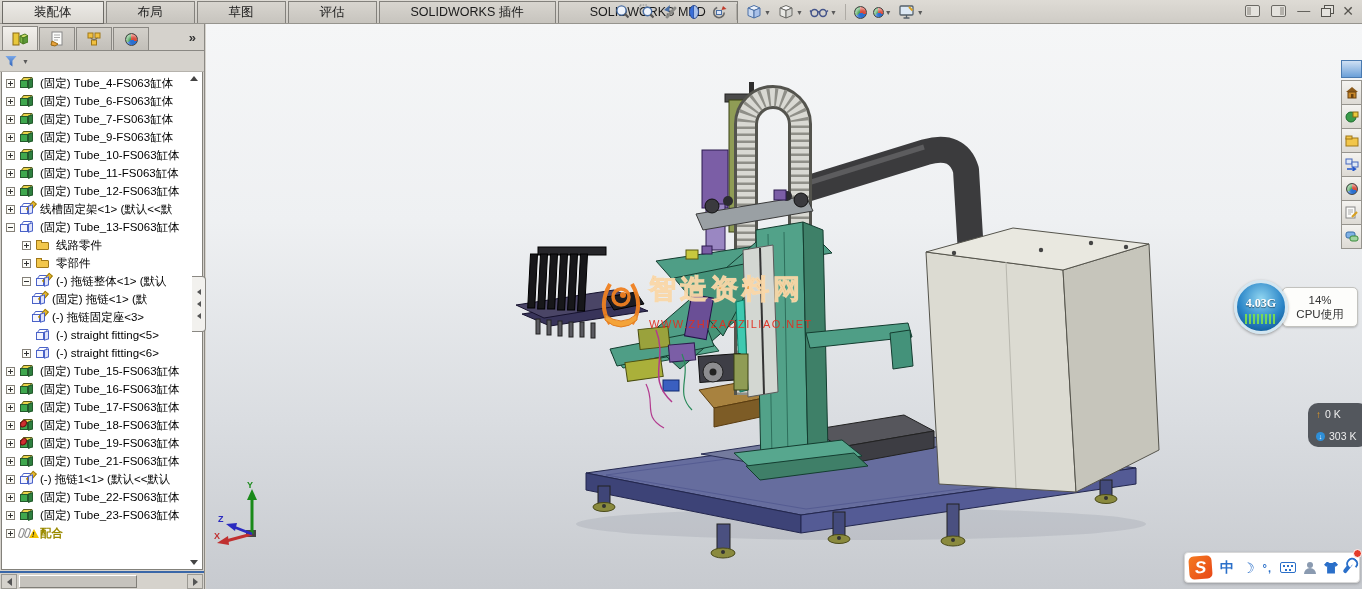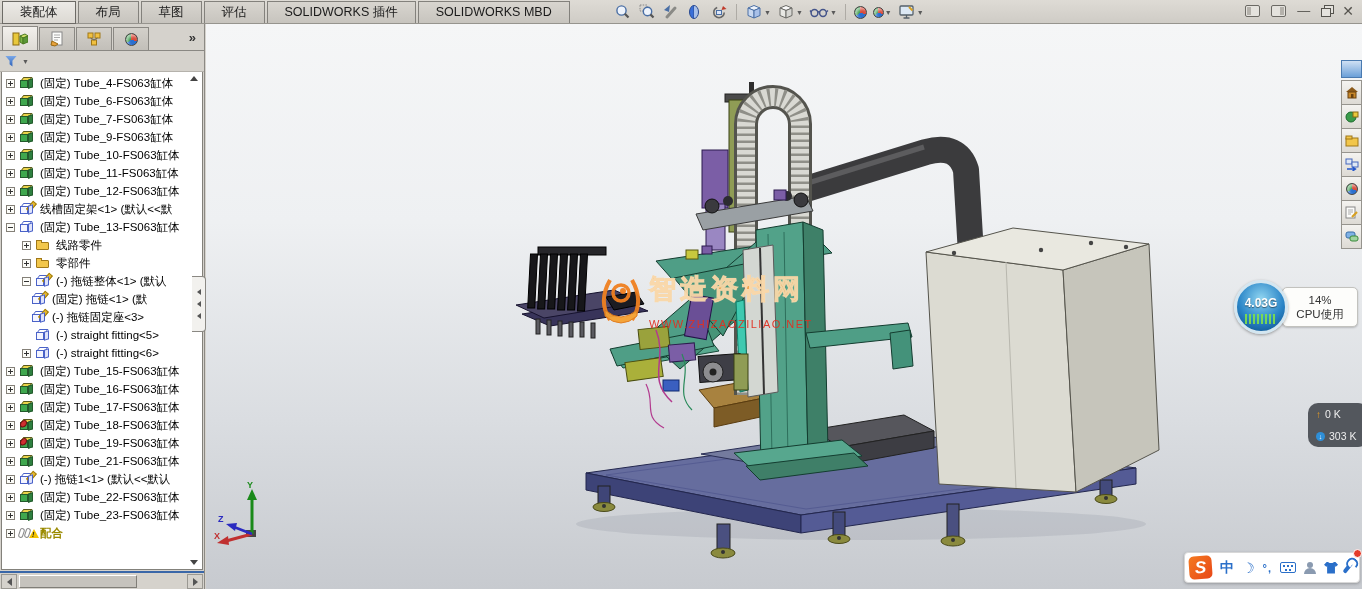--- a/index.html
+++ b/index.html
@@ -5,21 +5,21 @@
   html,body{margin:0;padding:0;background:#888;}
   *{box-sizing:border-box;}
   #app{position:relative;width:1362px;height:589px;overflow:hidden;
        font-family:"Liberation Sans","DejaVu Sans",sans-serif;font-size:12px;
        background:#d5d2cc;user-select:none;}
 
   
   #titlebar{position:absolute;left:0;top:0;width:1362px;height:24px;
     background:linear-gradient(#dedbd5,#cfccc6);border-bottom:1px solid #96948e;}
   .rtabs{position:absolute;left:2px;top:1px;display:flex;height:23px;}
-  .rtab{height:22px;line-height:20px;padding:0 17px;margin-right:2px;font-size:12.5px;color:#1a1a1a;
+  .rtab{height:22px;line-height:20px;padding:0 31px;margin-right:2px;font-size:12.5px;color:#1a1a1a;
     background:linear-gradient(#d8d5cf,#c7c4be);border:1px solid #83817c;border-bottom:none;cursor:default;}
   .rtab.active{background:linear-gradient(#eceae6,#dcd9d3);border:1px solid #6d6b66;height:23px;}
   .vtools{position:absolute;left:612px;top:1px;height:22px;display:flex;align-items:center;gap:2px;}
   .vbtn{display:flex;align-items:center;height:20px;padding:0 2px;border-radius:2px;}
   .vbtn svg{display:block}
   .dd{font-size:7px;color:#5a5a5a;margin-left:1px;}
   .vsep{width:1px;height:16px;background:#aeaba5;margin:0 4px;}
   .sphere{width:13px;height:13px;border-radius:50%;border:1px solid #444;
     background:conic-gradient(#d84a3a 0 110deg,#2a6fd0 110deg 235deg,#3a9a4a 235deg 360deg);
     box-shadow:inset 2px 2px 3px rgba(255,255,255,.6);}
@@ -85,21 +85,21 @@
   .splitter{position:absolute;left:192px;top:276px;width:14px;height:56px;background:#f2f1ee;border:1px solid #8a8883;
     border-left:none;border-radius:0 4px 4px 0;z-index:30;display:flex;flex-direction:column;align-items:center;justify-content:center;gap:6px;}
   .splitter span{width:0;height:0;border-top:3px solid transparent;border-bottom:3px solid transparent;border-right:4px solid #555;}
 
   
   #viewport{position:absolute;left:206px;top:24px;width:1156px;height:565px;overflow:hidden;
     background:linear-gradient(180deg,#f5f6f7 0%,#eef0f2 35%,#dadde1 70%,#c7cacf 100%);}
   #machine{position:absolute;left:300px;top:30px;}
 
   
-  .watermark{position:absolute;left:393px;top:247px;display:flex;align-items:center;gap:6px;opacity:.95;}
+  .watermark{position:absolute;left:393px;top:247px;display:flex;align-items:flex-end;gap:6px;opacity:.95;}
   .wm-text .wm-title{font-size:27px;font-weight:bold;color:#f0922e;letter-spacing:4px;
     -webkit-text-stroke:1px #fad8a8;text-shadow:0 0 1px #fff;}
   .wm-text .wm-sub{font-size:11px;font-weight:normal;color:#e03022;letter-spacing:1.5px;margin-top:11px;}
 
   
   .triad{position:absolute;left:6px;top:458px;}
 
   
   .taskpane{position:absolute;right:0;top:36px;width:21px;display:flex;flex-direction:column;align-items:stretch;}
   .tp-head{height:18px;background:linear-gradient(#cfe0f4,#6a9fd8);border:1px solid #4a7ab0;margin-bottom:3px;}
@@ -107,21 +107,21 @@
     display:flex;align-items:center;justify-content:center;}
 
   
   .cpuwidget{position:absolute;left:1028px;top:256px;width:128px;height:56px;}
   .cpu-label{position:absolute;left:48px;top:7px;width:76px;height:40px;background:#fdfdfb;border:1px solid #c2c2be;
     border-radius:5px;display:flex;flex-direction:column;align-items:center;justify-content:center;color:#333;font-size:11.5px;line-height:14px;box-shadow:0 1px 2px rgba(0,0,0,.2);}
   .cpu-circle{position:absolute;left:0;top:0;width:54px;height:54px;border-radius:50%;
     background:radial-gradient(circle at 50% 32%,#8fd4f0,#2b86c8 55%,#0c4f8a 95%);
     border:3px solid #d4e6f0;box-shadow:0 1px 3px rgba(0,0,0,.35);overflow:hidden;
     display:flex;align-items:center;justify-content:center;}
-  .cpu-mem{color:#fff;font-size:12px;font-weight:bold;margin-top:-8px;text-shadow:0 1px 1px rgba(0,0,0,.5);}
+  .cpu-mem{color:#fff;font-size:12px;font-weight:bold;margin-top:-8px;text-shadow:0 1px 1px rgba(0,0,0,.5);font-family:Liberation Serif, serif;}
   .cpu-bars{position:absolute;left:8px;right:8px;bottom:7px;height:10px;
     background:repeating-linear-gradient(90deg,#7fe04a 0 2px,transparent 2px 4px);opacity:.9;}
 
   
   .netwidget{position:absolute;right:-6px;top:379px;width:60px;height:44px;background:rgba(72,76,83,.93);
     border-radius:10px;color:#eee;font-size:10.5px;padding:5px 8px 5px 8px;display:flex;flex-direction:column;justify-content:space-between;}
   .net-row{display:flex;align-items:center;gap:4px;justify-content:flex-start;white-space:nowrap;}
   .net-up{color:#f0a020;font-weight:bold;font-size:10px;}
   .net-dn{width:9px;height:9px;border-radius:50%;background:#2e8fd8;color:#fff;font-size:7px;line-height:9px;text-align:center;flex:none;}
 

